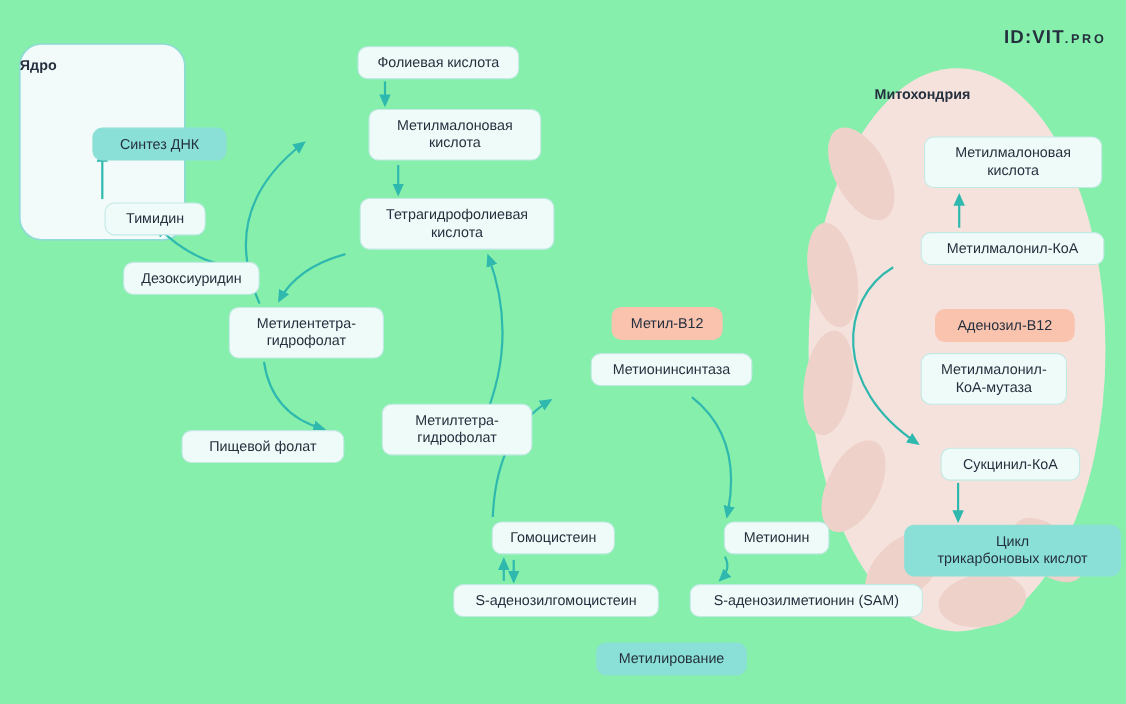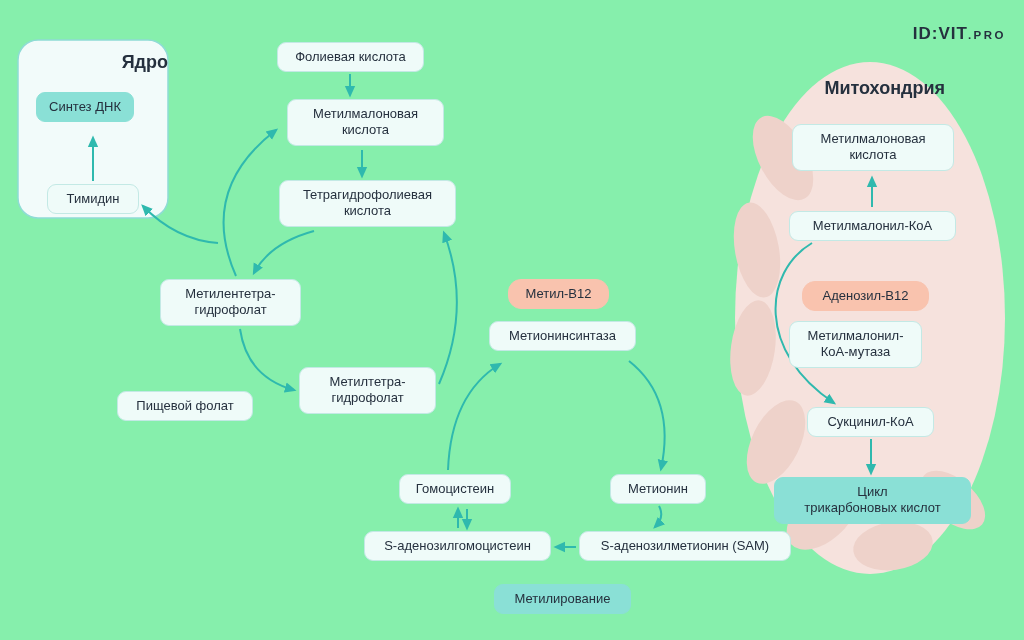--- a/index.html
+++ b/index.html
@@ -13,25 +13,26 @@
   .nucleus-rect{fill:var(--nucleus-bg,#f2fbfa);stroke:var(--nucleus-border,#8edcd5);stroke-width:1.5;}
   .arrow{stroke:var(--arrow,#2fb9ae);stroke-width:2;fill:none;}
   #ah path{fill:var(--arrow,#2fb9ae);}
   .node{
     position:absolute;z-index:2;box-sizing:border-box;
     display:flex;align-items:center;justify-content:center;text-align:center;
     white-space:pre-line;line-height:1.25;font-size:13px;
     padding:6px 8px;border-radius:9px;
     background:var(--node-bg,#effbf9);border:1px solid var(--node-border,#c3e9e5);
     color:var(--ink,#25303e);
+    margin-left:48px;
   }
   .node--accent{background:var(--teal-accent,#8ae0d6);border-color:var(--teal-accent,#8ae0d6);}
-  .node--warm{background:var(--warm,#f9c3ae);border-color:var(--warm,#f9c3ae);border-radius:13px;}
+  .node--warm{background:var(--warm,#f9c3ae);border-color:var(--warm,#f9c3ae);}
   .title{
-    position:absolute;z-index:2;text-align:right;font-weight:700;font-size:18px;
+    position:absolute;z-index:2;text-align:left;font-weight:700;font-size:13px;
     color:var(--ink,#25303e);
   }
   .logo{position:absolute;z-index:2;top:24px;right:30px;font-weight:700;font-size:17px;
     letter-spacing:1px;color:var(--ink,#25303e);}
   .logo-suffix{font-size:11.5px;letter-spacing:2.5px;}
 </style>
 </head>
 <body>
 
 <div class="canvas">
@@ -75,33 +76,34 @@
       <path class="arrow" marker-end="url(#ah)" d="M 812 243 C 763 272 757 352 834 403"></path>
       <path class="arrow" marker-end="url(#ah)" d="M 871 439 L 871 473"></path>
     </g>
   </svg>
 
   <div class="logo"><span>ID:VIT</span><span class="logo-suffix">.PRO</span></div>
 
   <div class="title" style="left:18px;top:52px;width:150px">Ядро</div>
   <div class="title" style="left:795px;top:78px;width:150px">Митохондрия</div>
 
-  <div class="node node--accent" style="left:36px;top:92px;width:98px">Синтез ДНК</div>
+  <div class="node node--accent" style="left:36px;top:116px;width:122px">Синтез ДНК</div>
   <div class="node" style="left:47px;top:184px;width:92px">Тимидин</div>
+  <div class="node" style="left:64px;top:238px;width:124px">Дезоксиуридин</div>
 
   <div class="node" style="left:277px;top:42px;width:147px">Фолиевая кислота</div>
   <div class="node" style="left:287px;top:99px;width:157px">Метилмалоновая
 кислота</div>
   <div class="node" style="left:279px;top:180px;width:177px">Тетрагидрофолиевая
 кислота</div>
   <div class="node" style="left:160px;top:279px;width:141px">Метилентетра-
 гидрофолат</div>
   <div class="node" style="left:299px;top:367px;width:137px">Метилтетра-
 гидрофолат</div>
-  <div class="node" style="left:117px;top:391px;width:136px">Пищевой фолат</div>
+  <div class="node" style="left:117px;top:391px;width:148px">Пищевой фолат</div>
 
   <div class="node node--warm" style="left:508px;top:279px;width:101px">Метил-B12</div>
   <div class="node" style="left:489px;top:321px;width:147px">Метионинсинтаза</div>
   <div class="node" style="left:610px;top:474px;width:96px">Метионин</div>
   <div class="node" style="left:399px;top:474px;width:112px">Гомоцистеин</div>
   <div class="node" style="left:364px;top:531px;width:187px">S-аденозилгомоцистеин</div>
   <div class="node" style="left:579px;top:531px;width:212px">S-аденозилметионин (SAM)</div>
   <div class="node node--accent" style="left:494px;top:584px;width:137px">Метилирование</div>
 
   <div class="node" style="left:792px;top:124px;width:162px">Метилмалоновая

